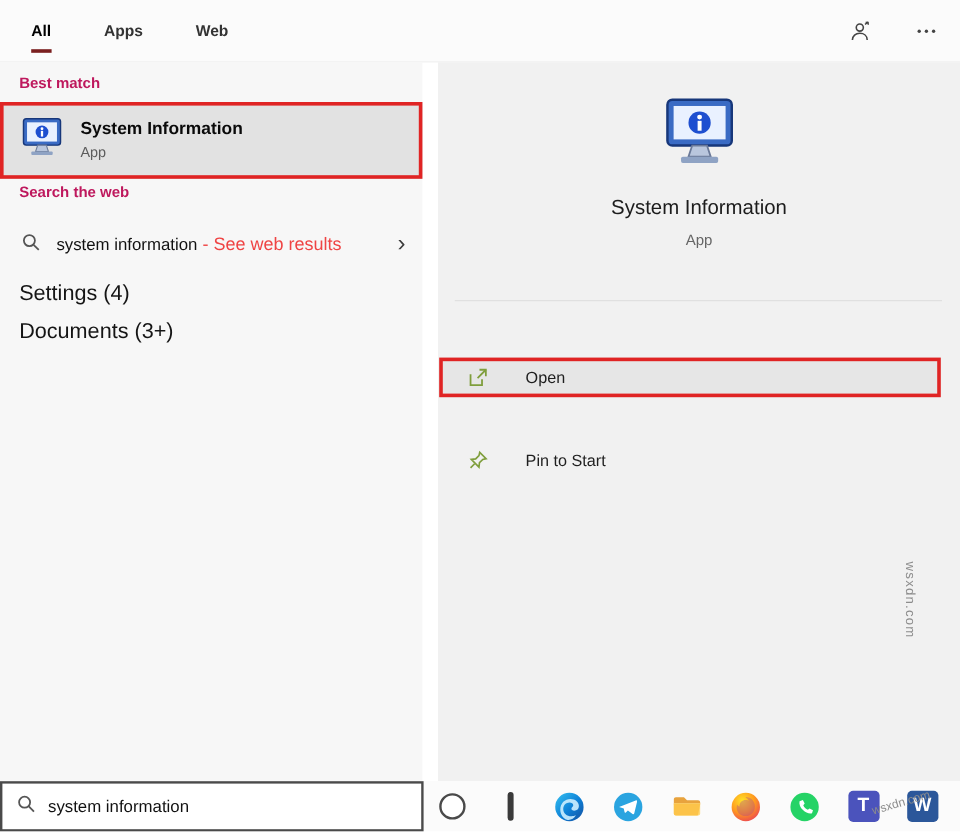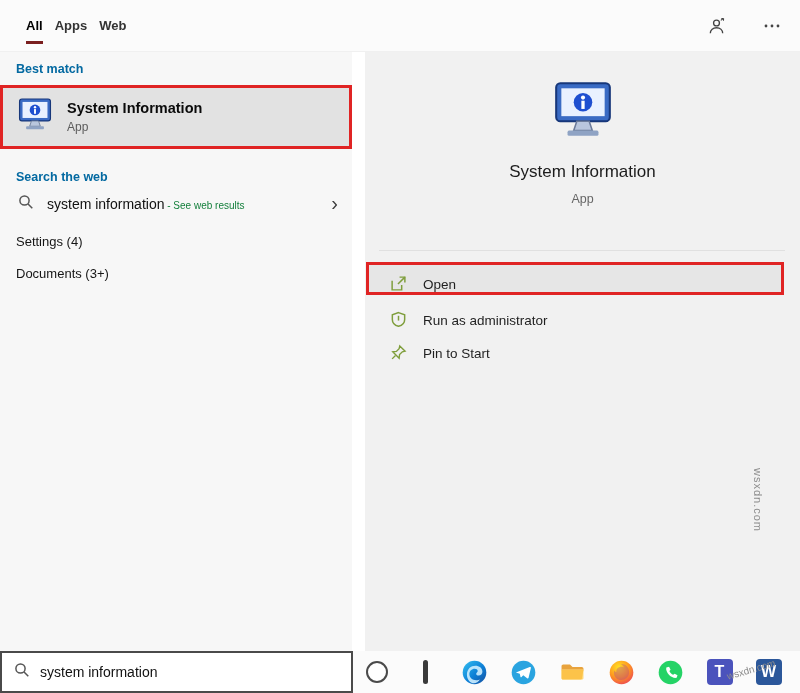--- a/index.html
+++ b/index.html
@@ -11,77 +11,77 @@
     overflow:hidden;
     color:#111;
   }
 
   
   .topbar {
     position:absolute; left:0; top:0; width:800px; height:52px;
     background:#fbfbfb; display:flex; align-items:center;
     border-bottom:1px solid #f0f0f0;
   }
-  .tabs { display:flex; align-items:stretch; gap:12px; padding-left:26px; height:100%; }
+  .tabs { display:flex; align-items:stretch; gap:44px; padding-left:26px; height:100%; }
   .tab {
     font-size:13px; color:#333; display:flex; align-items:center;
     position:relative; cursor:pointer;font-weight:bold;
   }
   .tab.active { font-weight:bold; color:#000; }
   .tab.active::after {
     content:""; position:absolute; left:0; right:0; bottom:7px; height:3px;
     background:#7a1f1f;
   }
   .tab .dd-arrow { font-size:10px; margin-left:6px; color:#333; }
   .topbar-right { position:absolute; right:18px; top:0; height:52px; display:flex; align-items:center; gap:36px; }
   .tb-icon { width:20px; height:20px; display:flex; align-items:center; justify-content:center; cursor:pointer; }
 
   
   .left-panel {
     position:absolute; left:0; top:52px; width:352px; height:599px;
     background:#f7f7f7;
   }
   .section-label {
-    position:absolute; left:16px; font-size:12.5px; font-weight:bold; color:#0369a1;
+    position:absolute; left:16px; font-size:12.5px; font-weight:bold; color:#be185d;
   }
   .best-match-item {
     position:absolute; left:0; top:33px; width:352px; height:64px;
     background:#e2e2e2; border:3px solid #e02424;
     display:flex; align-items:center; padding-left:13px; gap:13px; cursor:pointer;
   }
   .bm-texts { display:flex; flex-direction:column; gap:4px; }
   .bm-title { font-size:14.5px; font-weight:bold; color:#0a0a0a; }
   .bm-sub { font-size:12px; color:#5c5c5c; }
 
   .web-row {
     position:absolute; left:0; top:134px; width:352px; height:36px;
     display:flex; align-items:center; padding-left:18px; gap:13px; cursor:pointer;
   }
   .web-query { font-size:14px; color:#111; }
-  .web-suffix { font-size:10px; color:#15803d; }
+  .web-suffix { font-size:15px; color:#ef4444; }
   .web-chevron {
     position:absolute; right:14px; top:4px; font-size:20px; color:#3c3c3c; line-height:26px;
   }
 
-  .group-row { position:absolute; left:16px; font-size:13px; color:#151515; cursor:pointer; }
+  .group-row { position:absolute; left:16px; font-size:18px; color:#151515; cursor:pointer; }
 
   
   .right-panel {
     position:absolute; left:365px; top:52px; width:435px; height:599px;
     background:#f1f1f1;
   }
   .preview-head { position:absolute; left:0; top:26px; width:435px; display:flex; flex-direction:column; align-items:center; }
   .preview-title { margin-top:14px; font-size:17px; color:#1c1c1c; }
   .preview-sub { margin-top:10px; font-size:12.5px; color:#666; }
   .preview-divider { position:absolute; left:14px; top:198px; width:406px; height:1px; background:#e0e0e0; }
 
   .actions { position:absolute; left:1px; top:210px; width:418px; }
   .action-row {
-    height:33px; display:flex; align-items:flex-end; gap:16px; padding-left:24px;
-    font-size:13.5px; color:#1f1f1f; cursor:pointer;
+    height:33px; display:flex; align-items:center; gap:31px; padding-left:24px;
+    font-size:13.5px; color:#1f1f1f; cursor:pointer;margin-top:36px;
   }
   .action-row.highlight {
     background:#e6e6e6; border:3px solid #e02424; padding-left:21px;
   }
   .act-icon { width:17px; height:17px; flex:0 0 auto; }
 
   
   .watermark-vert {
     position:absolute; left:752px; top:468px;
     writing-mode:vertical-rl; font-size:11px; color:#8d8d8d; letter-spacing:1px;
@@ -164,21 +164,21 @@
         <path d="M26 42 L38 42 L41 51 L23 51 Z" fill="#b9c6dd" stroke="#6b7a99" stroke-width="1.5"></path>
         <rect x="17" y="51" width="30" height="5" rx="1.5" fill="#8fa3c4"></rect>
       </svg>
     </span>
     <span class="bm-texts">
       <span class="bm-title">System Information</span>
       <span class="bm-sub">App</span>
     </span>
   </div>
 
-  <div class="section-label" style="top:118px;">Search the web</div>
+  <div class="section-label" style="top:101px;">Search the web</div>
 
   <div class="web-row">
     <span>
       <svg width="16" height="16" viewBox="0 0 16 16">
         <circle cx="6.5" cy="6.5" r="4.6" fill="none" stroke="#555" stroke-width="1.5"></circle>
         <line x1="10" y1="10" x2="14.3" y2="14.3" stroke="#555" stroke-width="1.5"></line>
       </svg>
     </span>
     <span>
       <span class="web-query">system information</span><span class="web-suffix"> - See web results</span>
@@ -217,29 +217,20 @@
       <span class="act-icon">
         <svg width="17" height="17" viewBox="0 0 16 16">
           <path d="M2 5.5 V14 H11 V9.5" fill="none" stroke="#7f9e3c" stroke-width="1.4"></path>
           <path d="M9 2 H14 V7" fill="none" stroke="#7f9e3c" stroke-width="1.4"></path>
           <line x1="14" y1="2" x2="7.5" y2="8.5" stroke="#7f9e3c" stroke-width="1.4"></line>
         </svg>
       </span>
       <span>Open</span>
     </div>
 
-    <div class="action-row">
-      <span class="act-icon">
-        <svg width="17" height="17" viewBox="0 0 16 16">
-          <path d="M8 1.5 L13.8 3.6 V8 c0 3.4-2.6 5.6-5.8 6.4 C4.8 13.6 2.2 11.4 2.2 8 V3.6 Z" fill="none" stroke="#7f9e3c" stroke-width="1.4"></path>
-          <path d="M8 4.5 V9" stroke="#7f9e3c" stroke-width="1.4"></path>
-        </svg>
-      </span>
-      <span>Run as administrator</span>
-    </div>
 
 
     <div class="action-row">
       <span class="act-icon">
         <svg width="17" height="17" viewBox="0 0 16 16">
           <path d="M9.2 1.8 L14.2 6.8 L11.6 7.4 L9 10 L8.6 13.4 L2.6 7.4 L6 7 L8.6 4.4 Z" fill="none" stroke="#7f9e3c" stroke-width="1.3"></path>
           <line x1="2" y1="14" x2="5.2" y2="10.8" stroke="#7f9e3c" stroke-width="1.3"></line>
         </svg>
       </span>
       <span>Pin to Start</span>

